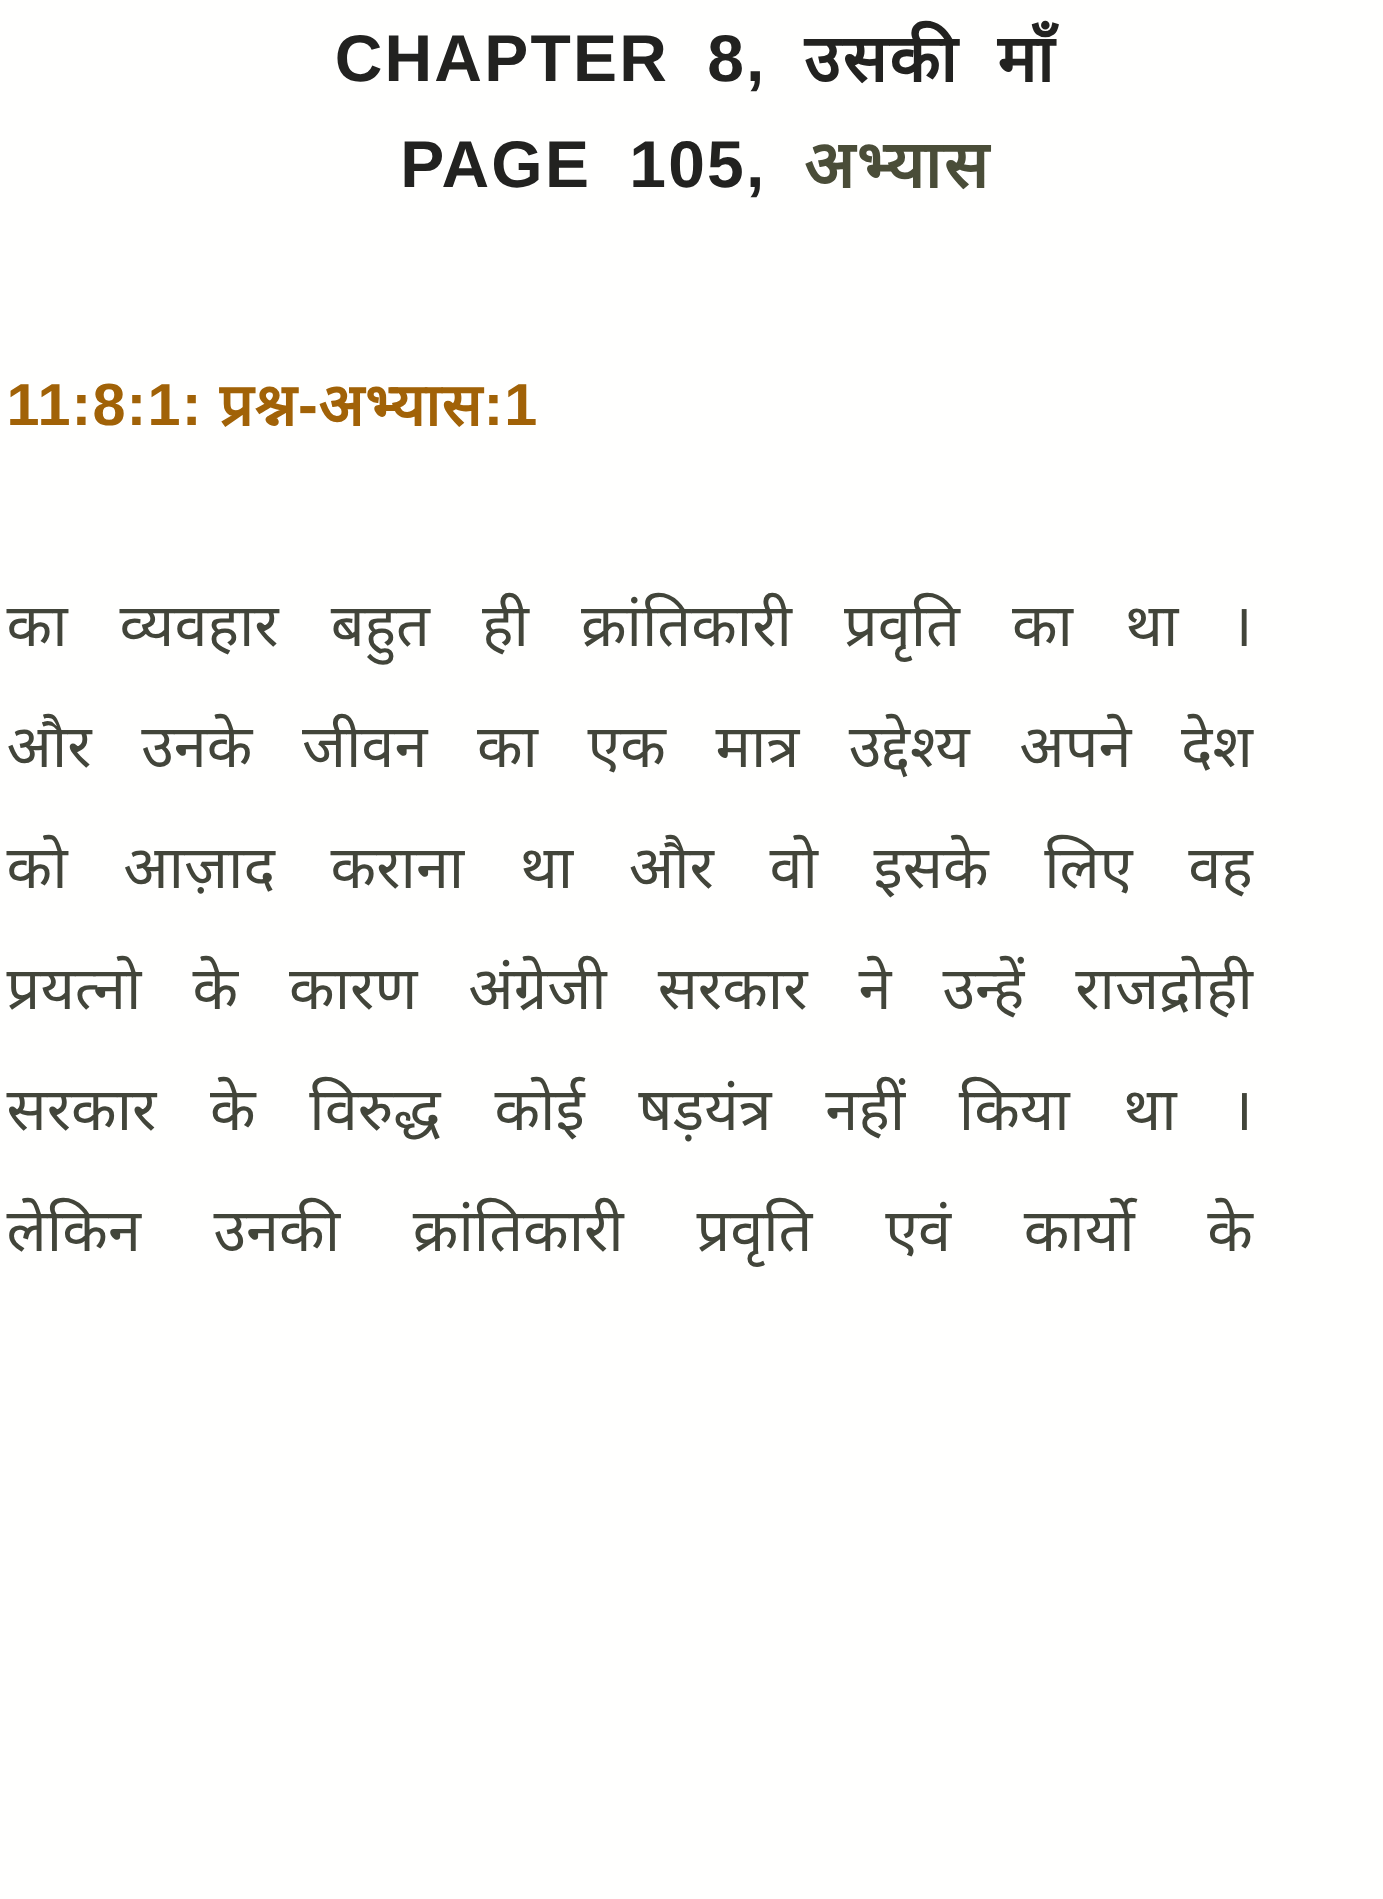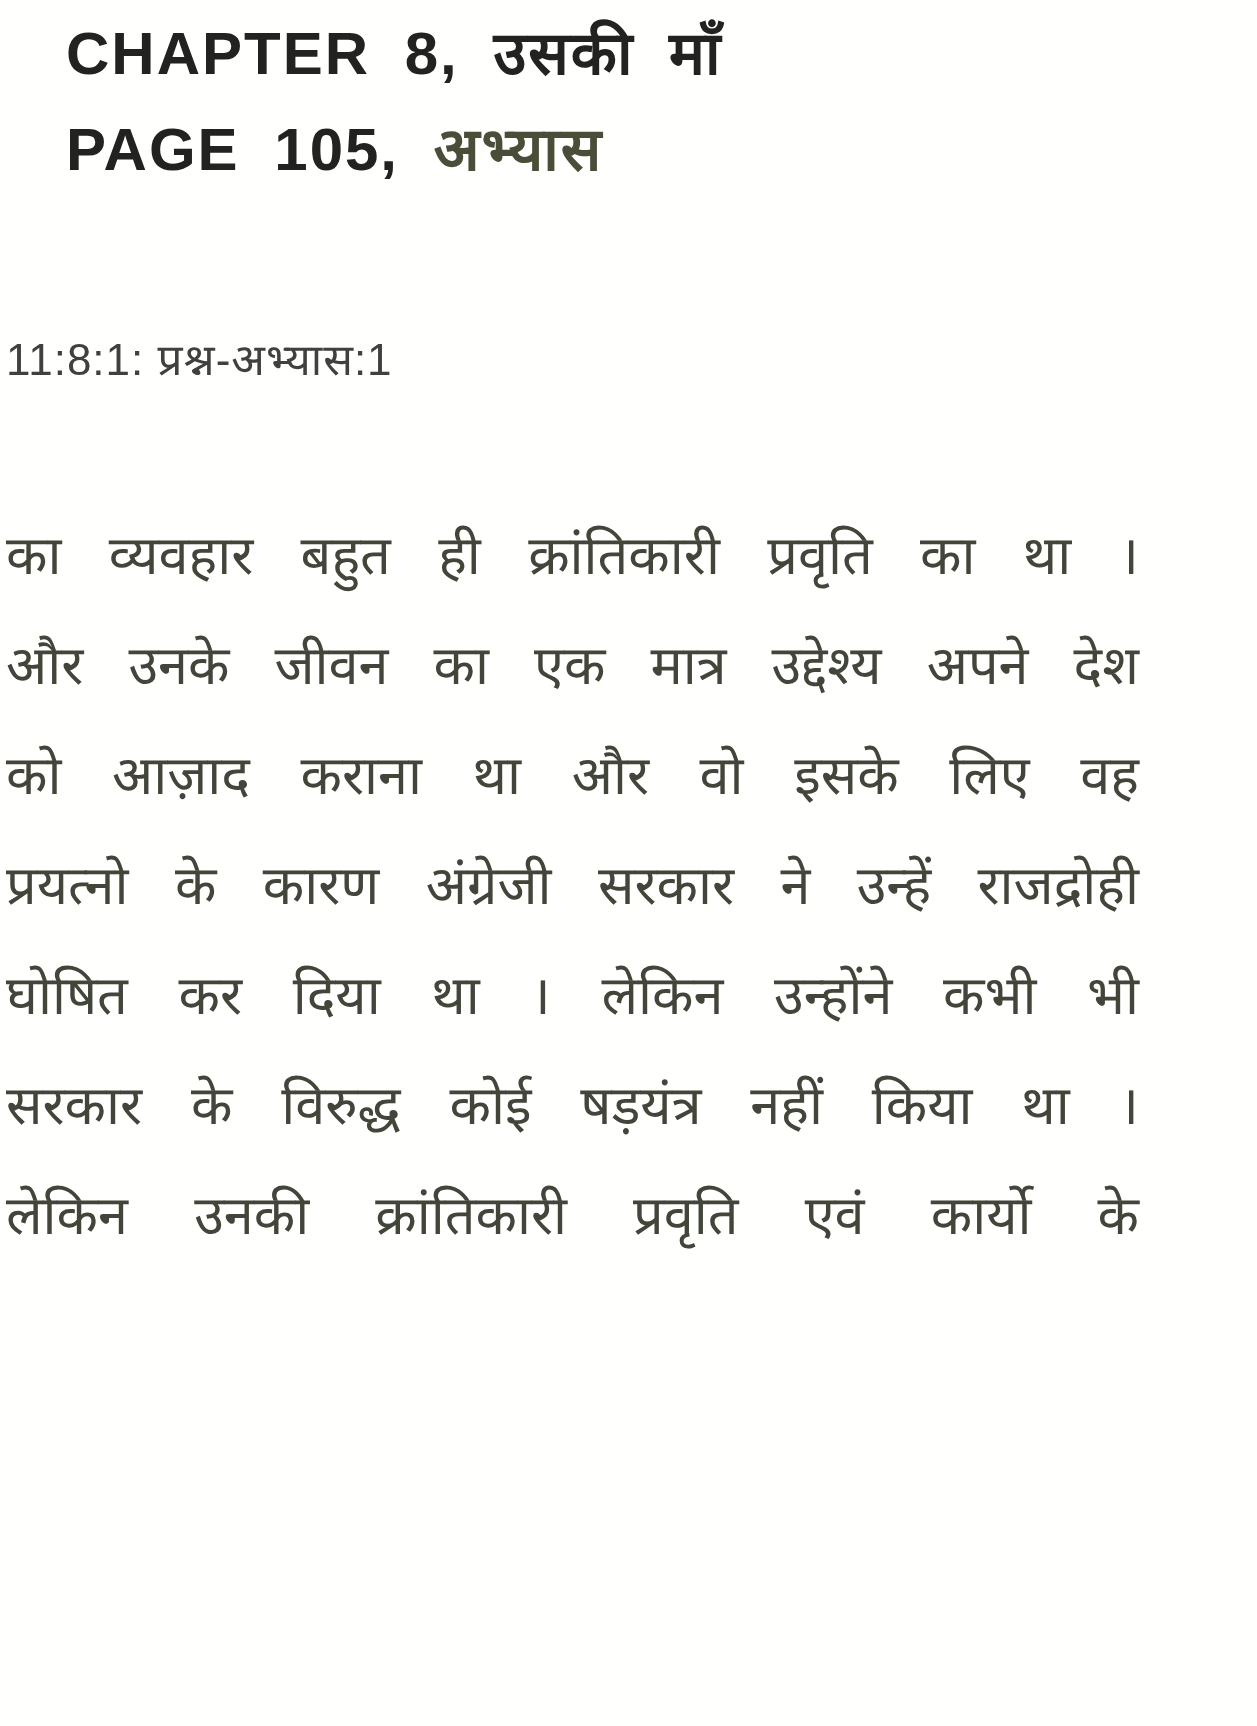--- a/index.html
+++ b/index.html
@@ -15,37 +15,37 @@
   }
   .page {
     box-sizing: border-box;
     width: 1257px;
     height: 1726px;
     padding: 6px 118px 0 6px;
     background: #fffffe;
   }
   
   .title-block {
-    text-align: left;
+    text-align: center;
     transform: translateX(60px);
     font-weight: bold;
     font-size: 60px;
     line-height: 96px;
     letter-spacing: 2px;
     word-spacing: 16px;
     color: #222220;
   }
   .title-line { white-space: nowrap; }
   .hindi-olive { color: #4a4d38; }
   
   .section-heading {
     margin-top: 130px;
-    font-weight: normal;
-    font-size: 44px;
-    color: #404040;
+    font-weight: bold;
+    font-size: 54px;
+    color: #a16207;
     letter-spacing: 1px;
   }
   
   .question-block {
     margin-top: 42px;
     font-weight: bold;
     font-size: 55px;
     color: #2b2b28;
   }
   .q-line1 {
@@ -93,19 +93,18 @@
   <div class="section-heading">11:8:1: प्रश्न-अभ्यास:1</div>
 
   <div class="question-block">
   </div>
 
   <div class="answer-block">
     <div class="a-line">का व्यवहार बहुत ही क्रांतिकारी प्रवृति का था ।</div>
     <div class="a-line">और उनके जीवन का एक मात्र उद्देश्य अपने देश</div>
     <div class="a-line">को आज़ाद कराना था और वो इसके लिए वह</div>
     <div class="a-line">प्रयत्नो के कारण अंग्रेजी सरकार ने उन्हें राजद्रोही</div>
-    <div class="a-line">घोषित कर दिया था । लेकिन उन्होंने कभी भी</div>
     <div class="a-line">सरकार के विरुद्ध कोई षड़यंत्र नहीं किया था ।</div>
     <div class="a-line">लेकिन उनकी क्रांतिकारी प्रवृति एवं कार्यो के</div>
 
   </div>
 
 </div>
 
 </body></html>

